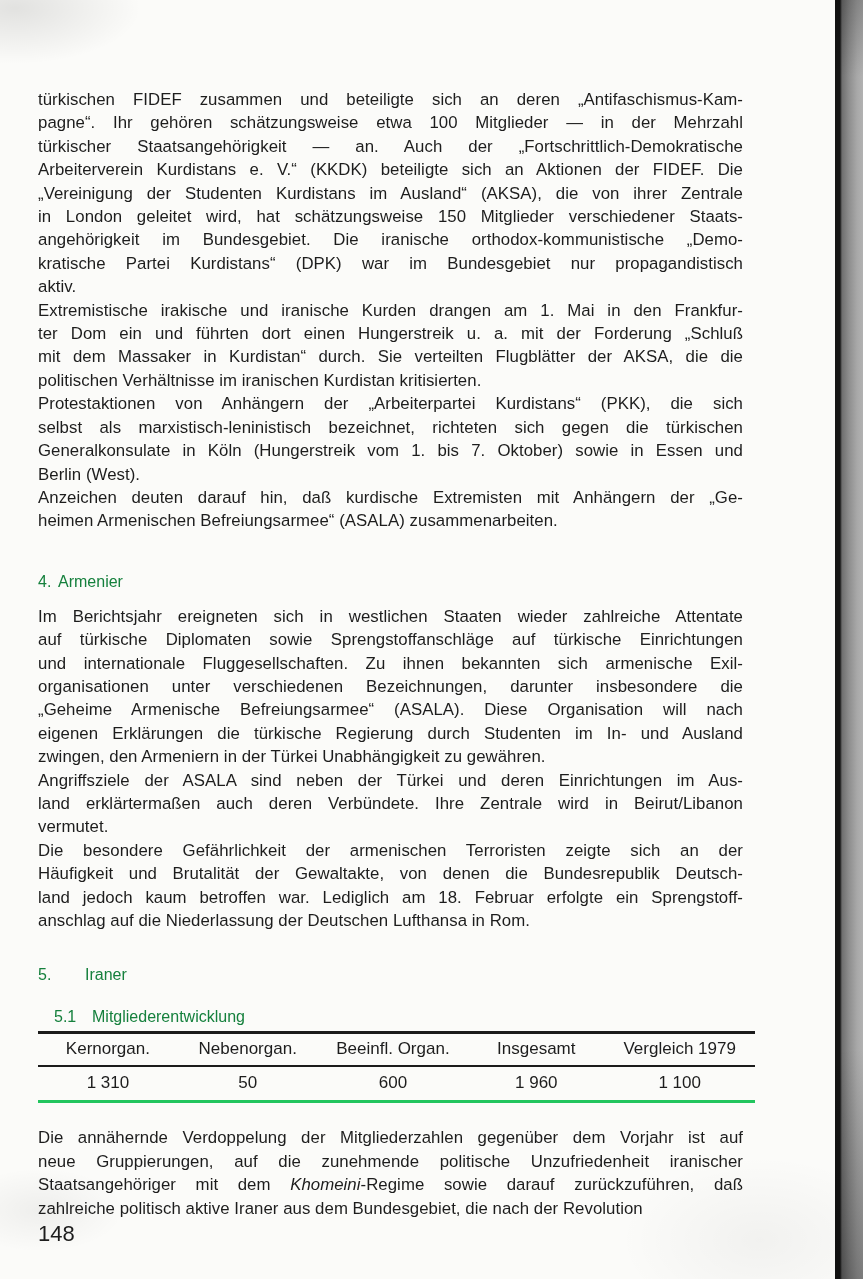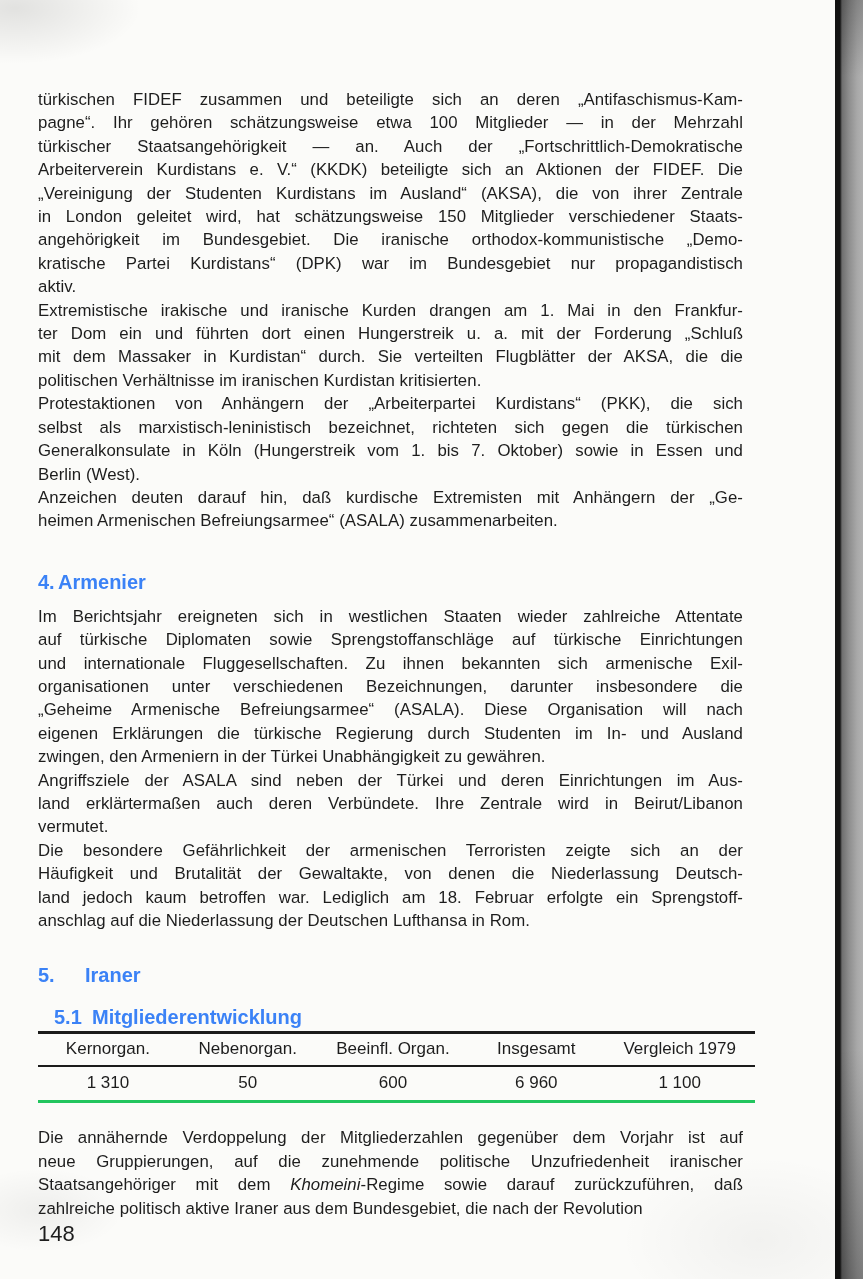--- a/index.html
+++ b/index.html
@@ -31,21 +31,21 @@
   }
   .para { margin:0; }
   .line {
     font-size:16.8px; line-height:23.4px;
     text-align:justify; text-align-last:justify;
     letter-spacing:0.05px;
   }
   .line.last { text-align-last:left; }
   .line em { font-style:italic; }
   .heading {
-    font-weight:bold; font-size:20px; line-height:24px; color:#3b82f6;
+    font-weight:normal; font-size:16px; line-height:24px; color:#15803d;
   }
   .heading .num { display:inline-block; }
   .h-armenier { margin:37px 0 11px; }
   .h-armenier .num { min-width:20px; }
   .h-iraner { margin:31px 0 0; }
   .h-iraner .num { min-width:47px; }
   .h-mitglieder { margin:18px 16px 0; }
   .h-mitglieder .num { min-width:38px; }
   table.stats {
     width:717px; margin-top:2px;
@@ -113,21 +113,21 @@
           <div class="line">eigenen Erklärungen die türkische Regierung durch Studenten im In- und Ausland</div>
           <div class="line last">zwingen, den Armeniern in der Türkei Unabhängigkeit zu gewähren.</div>
         </div>
         <div class="para">
           <div class="line">Angriffsziele der ASALA sind neben der Türkei und deren Einrichtungen im Aus-</div>
           <div class="line">land erklärtermaßen auch deren Verbündete. Ihre Zentrale wird in Beirut/Libanon</div>
           <div class="line last">vermutet.</div>
         </div>
         <div class="para">
           <div class="line">Die besondere Gefährlichkeit der armenischen Terroristen zeigte sich an der</div>
-          <div class="line">Häufigkeit und Brutalität der Gewaltakte, von denen die Niederlassung Deutsch-</div>
+          <div class="line">Häufigkeit und Brutalität der Gewaltakte, von denen die Bundesrepublik Deutsch-</div>
           <div class="line">land jedoch kaum betroffen war. Lediglich am 18. Februar erfolgte ein Sprengstoff-</div>
           <div class="line last">anschlag auf die Niederlassung der Deutschen Lufthansa in Rom.</div>
         </div>
         <div class="heading h-iraner"><span class="num">5.</span><span>Iraner</span></div>
         <div class="heading h-mitglieder"><span class="num">5.1</span><span>Mitgliederentwicklung</span></div>
       </div>
 
     <table class="stats">
       <thead>
         <tr>
@@ -136,21 +136,21 @@
           <th class="col3">Beeinfl. Organ.</th>
           <th class="col4">Insgesamt</th>
           <th class="col5">Vergleich 1979</th>
         </tr>
       </thead>
       <tbody>
         <tr>
           <td>1 310</td>
           <td>50</td>
           <td>600</td>
-          <td>6 960</td>
+          <td>1 960</td>
           <td>1 100</td>
         </tr>
       </tbody>
     </table>
 
     <div id="flow-bottom" style="margin-top:23px;">
         <div class="para">
           <div class="line">Die annähernde Verdoppelung der Mitgliederzahlen gegenüber dem Vorjahr ist auf</div>
           <div class="line">neue Gruppierungen, auf die zunehmende politische Unzufriedenheit iranischer</div>
           <div class="line">Staatsangehöriger mit dem <em>Khomeini</em>-Regime sowie darauf zurückzuführen, daß</div>

